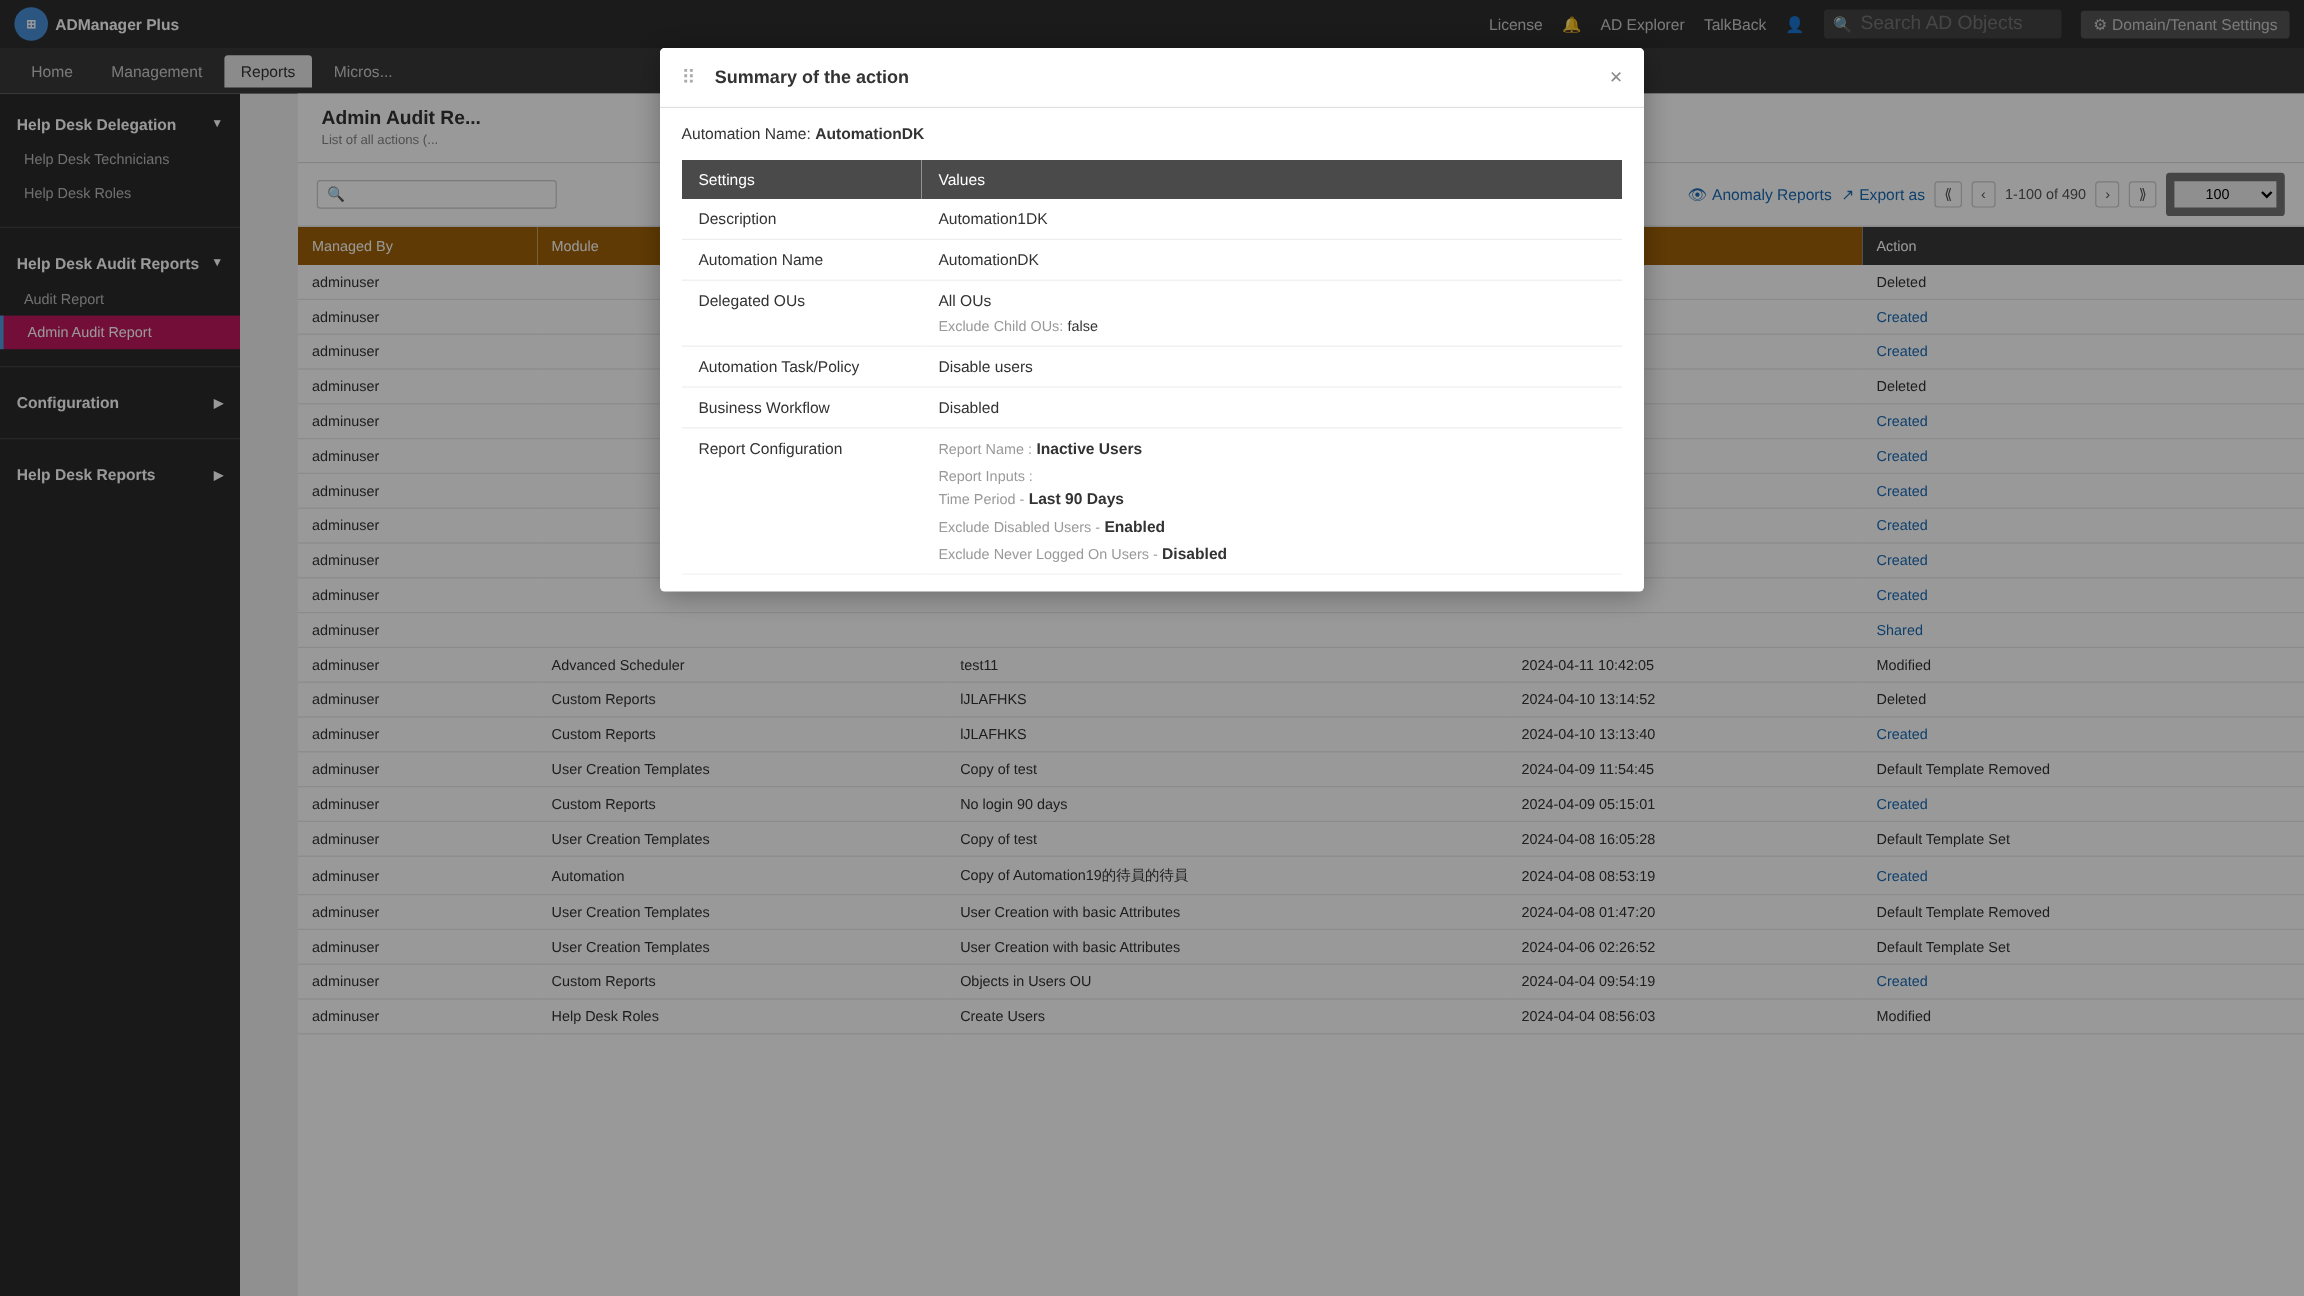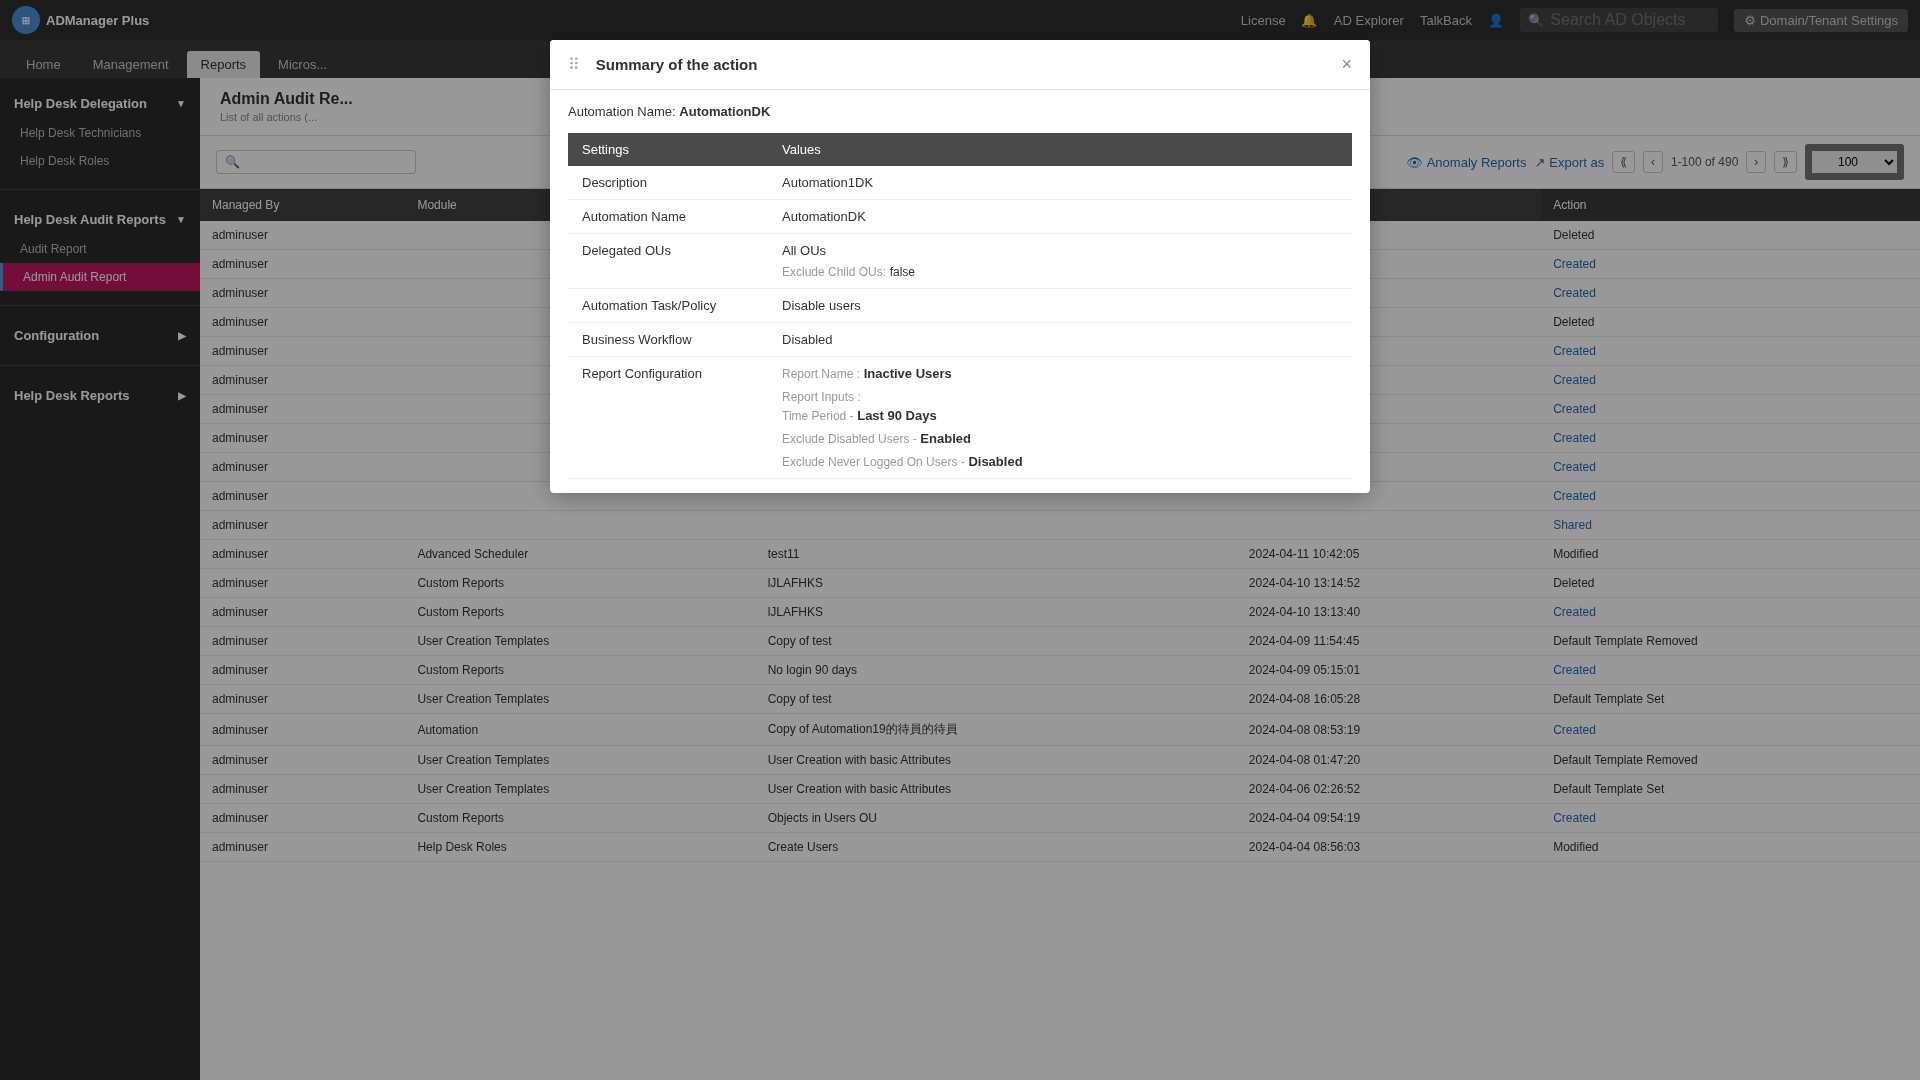--- a/index.html
+++ b/index.html
@@ -12,27 +12,27 @@
     }
     .topbar-logo { display: flex; align-items: center; gap: 6px; color: #fff; font-size: 15px; font-weight: bold; }
     .topbar-logo .logo-icon { width: 28px; height: 28px; background: #4a90d9; border-radius: 50%; display: flex; align-items: center; justify-content: center; font-size: 10px; color: #fff; }
     .topbar-right { margin-left: auto; display: flex; align-items: center; gap: 16px; color: #ccc; font-size: 13px; }
     .topbar-right .search-box { display: flex; align-items: center; background: #444; border-radius: 3px; padding: 3px 8px; gap: 6px; color: #aaa; }
     .topbar-right .search-box input { background: none; border: none; outline: none; color: #ccc; width: 160px; font-size: 16px; }
     .topbar-right .btn-domain { background: #555; color: #ccc; border: none; padding: 4px 10px; border-radius: 3px; cursor: pointer; display: flex; align-items: center; gap: 4px; }
 
     
     .navbar {
-      display: flex; align-items: flex-end; background: #3a3a3a; height: 38px; padding: 0 12px; gap: 4px;
+      display: flex; align-items: center; background: #3a3a3a; height: 38px; padding: 0 12px; gap: 4px;
     }
     .navbar .nav-item { color: #ccc; padding: 6px 14px; cursor: pointer; border-radius: 3px; font-size: 13px; }
     .navbar .nav-item.active { background: #e8e8e8; color: #333; border-radius: 3px 3px 0 0; }
 
     
-    .layout { display: flex; height: calc(1080px - 78px); }
+    .layout { display: flex; height: calc(1080px - 78px); gap: 48px; }
 
     
     .sidebar { width: 200px; background: #2b2b2b; color: #ccc; overflow-y: auto; flex-shrink: 0; }
     .sidebar-section { padding: 10px 0; }
     .sidebar-header { display: flex; align-items: center; justify-content: space-between; padding: 8px 14px; color: #fff; font-size: 12px; font-weight: bold; cursor: pointer; }
     .sidebar-item { padding: 7px 20px; color: #bbb; cursor: pointer; font-size: 12px; }
     .sidebar-item.active { background: #be185d; color: #fff; border-left: 3px solid #4a9de0; }
     .sidebar-divider { height: 1px; background: #444; margin: 4px 0; }
     .chevron { font-size: 10px; }
 
@@ -48,21 +48,21 @@
     .toolbar-right { margin-left: auto; display: flex; align-items: center; gap: 8px; }
     .pagination-info { font-size: 12px; color: #555; }
     .btn-icon { background: none; border: 1px solid #ccc; border-radius: 3px; padding: 3px 7px; cursor: pointer; font-size: 12px; color: #555; }
     .page-size-select { border: 7px solid #737373; border-radius: 3px; padding: 3px 22px; font-size: 12px; }
     .btn-anomaly { background: none; border: none; color: #1a6bb5; cursor: pointer; font-size: 12px; display: flex; align-items: center; gap: 4px; }
     .btn-export { background: none; border: none; color: #1a6bb5; cursor: pointer; font-size: 12px; display: flex; align-items: center; gap: 4px; }
 
     
     .table-container { flex: 1; overflow-y: auto; background: #fff; }
     table { width: 100%; border-collapse: collapse; }
-    thead th { background: #404040; color: #fff; padding: 9px 12px; text-align: left; font-size: 12px; font-weight: normal; position: sticky; top: 0; z-index: 1; }
+    thead th { background: #a16207; color: #fff; padding: 9px 12px; text-align: left; font-size: 12px; font-weight: normal; position: sticky; top: 0; z-index: 1; }
     tbody tr { border-bottom: 1px solid #e8e8e8; }
     tbody td { padding: 7px 12px; font-size: 12px; color: #333; }
     td.action-created { color: #1a6bb5; }
     td.action-deleted { color: #333; }
     td.action-modified { color: #333; }
     td.action-shared { color: #1a6bb5; }
     td.action-default-removed { color: #333; }
     td.action-default-set { color: #333; }
 
     

